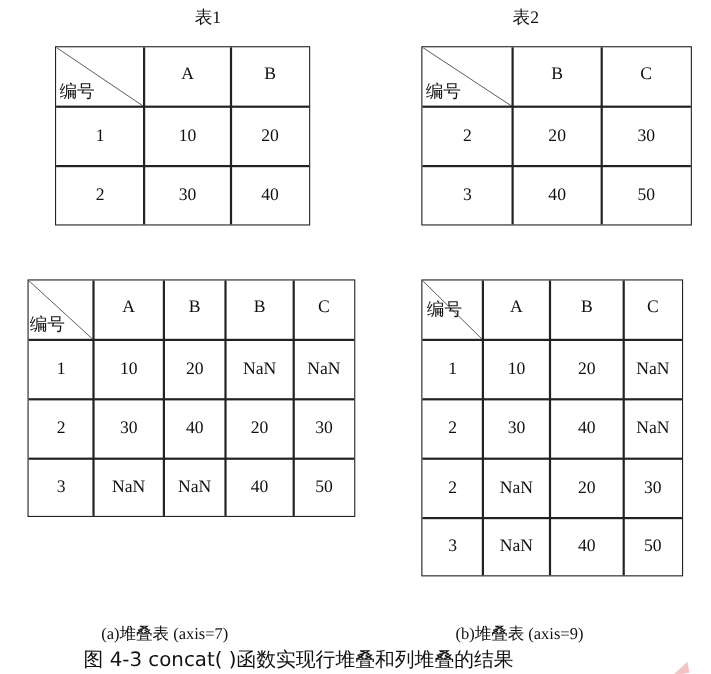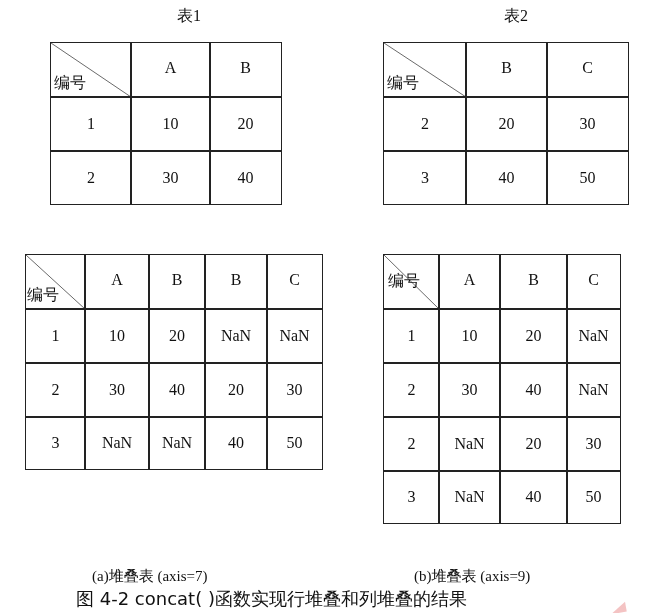--- a/index.html
+++ b/index.html
@@ -40,21 +40,21 @@
   <div class="cell" style="left:80px; top:0; width:79px; height:54px; padding-bottom:4px;">A</div>
   <div class="cell" style="left:159px; top:0; width:71px; height:54px; padding-bottom:4px;">B</div>
   <div class="cell" style="left:0; top:54px; width:80px; height:54px;">1</div>
   <div class="cell" style="left:80px; top:54px; width:79px; height:54px;">10</div>
   <div class="cell" style="left:159px; top:54px; width:71px; height:54px;">20</div>
   <div class="cell" style="left:0; top:108px; width:80px; height:54px;">2</div>
   <div class="cell" style="left:80px; top:108px; width:79px; height:54px;">30</div>
   <div class="cell" style="left:159px; top:108px; width:71px; height:54px;">40</div>
 </div>
 
-<div class="title" style="left:496px; top:6px; width:40px;">表2</div>
+<div class="title" style="left:458px; top:6px; width:40px;">表2</div>
 <div class="tbl" style="left:383px; top:42px; width:246px; height:163px;">
   <div class="corner" style="width:82px; height:54px;">
     <svg width="82" height="54">
         <line x1="0" y1="0" x2="82" y2="54" stroke="#444" stroke-width="0.8"></line>
       </svg>
     <span class="lbl">编号</span>
   </div>
   <div class="vline" style="left:81px; top:0; height:100%;"></div>
   <div class="vline" style="left:162px; top:0; height:100%;"></div>
   <div class="hline" style="left:0; top:53px; width:100%;"></div>
@@ -141,15 +141,15 @@
   <div class="cell" style="left:116px; top:162px; width:67px; height:54px;">20</div>
   <div class="cell" style="left:183px; top:162px; width:53px; height:54px;">30</div>
 
   <div class="cell" style="left:0; top:216px; width:55px; height:52px;">3</div>
   <div class="cell" style="left:55px; top:216px; width:61px; height:52px;">NaN</div>
   <div class="cell" style="left:116px; top:216px; width:67px; height:52px;">40</div>
   <div class="cell" style="left:183px; top:216px; width:53px; height:52px;">50</div>
 </div>
 <div class="caption" style="left:414px; top:567px;">(b)堆叠表 (axis=9)</div>
 
-<div class="fig-caption" style="left:76px; top:587px;">图 4-2   concat( )函数实现行堆叠和列堆叠的结果</div>
+<div class="fig-caption" style="left:76px; top:587px;">图 4-3   concat( )函数实现行堆叠和列堆叠的结果</div>
 
 <div class="wm"></div>
 
 </body></html>

